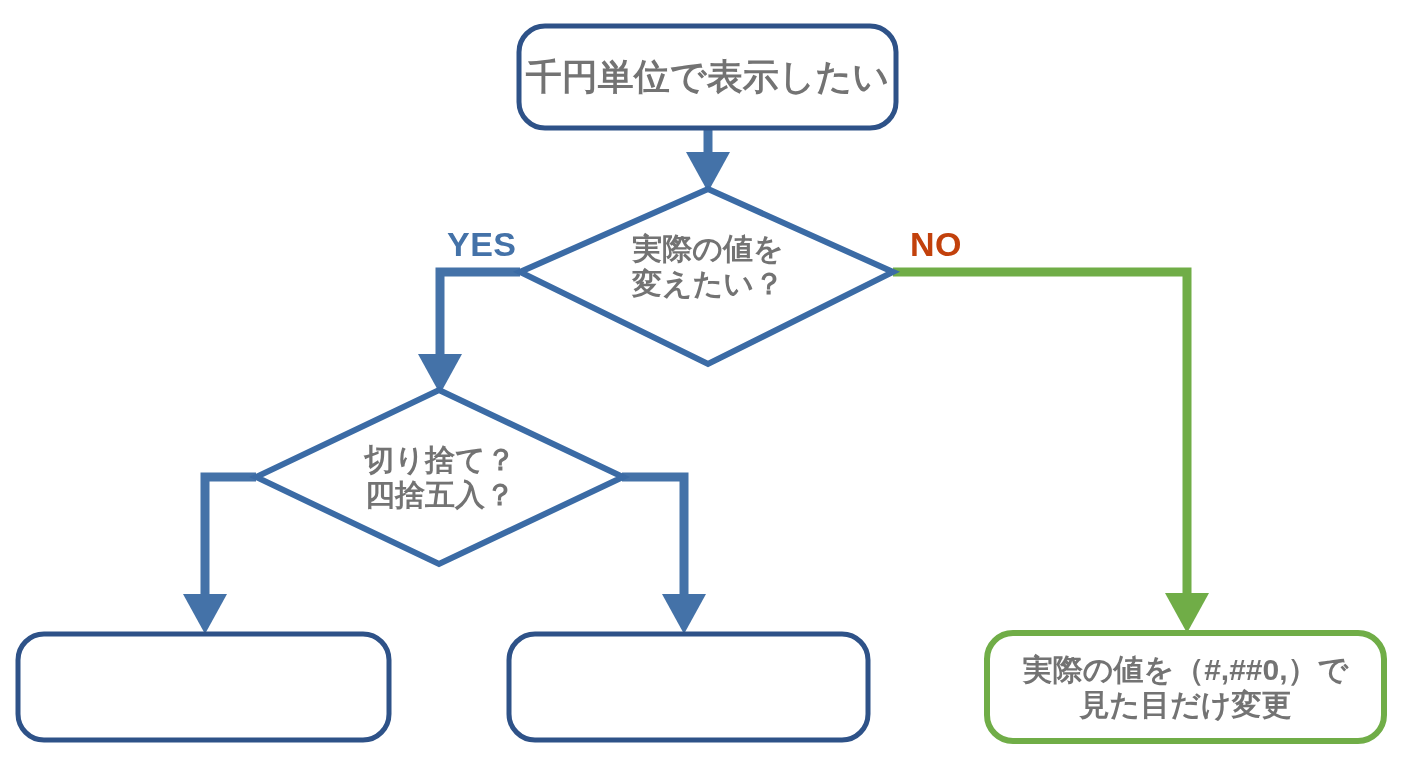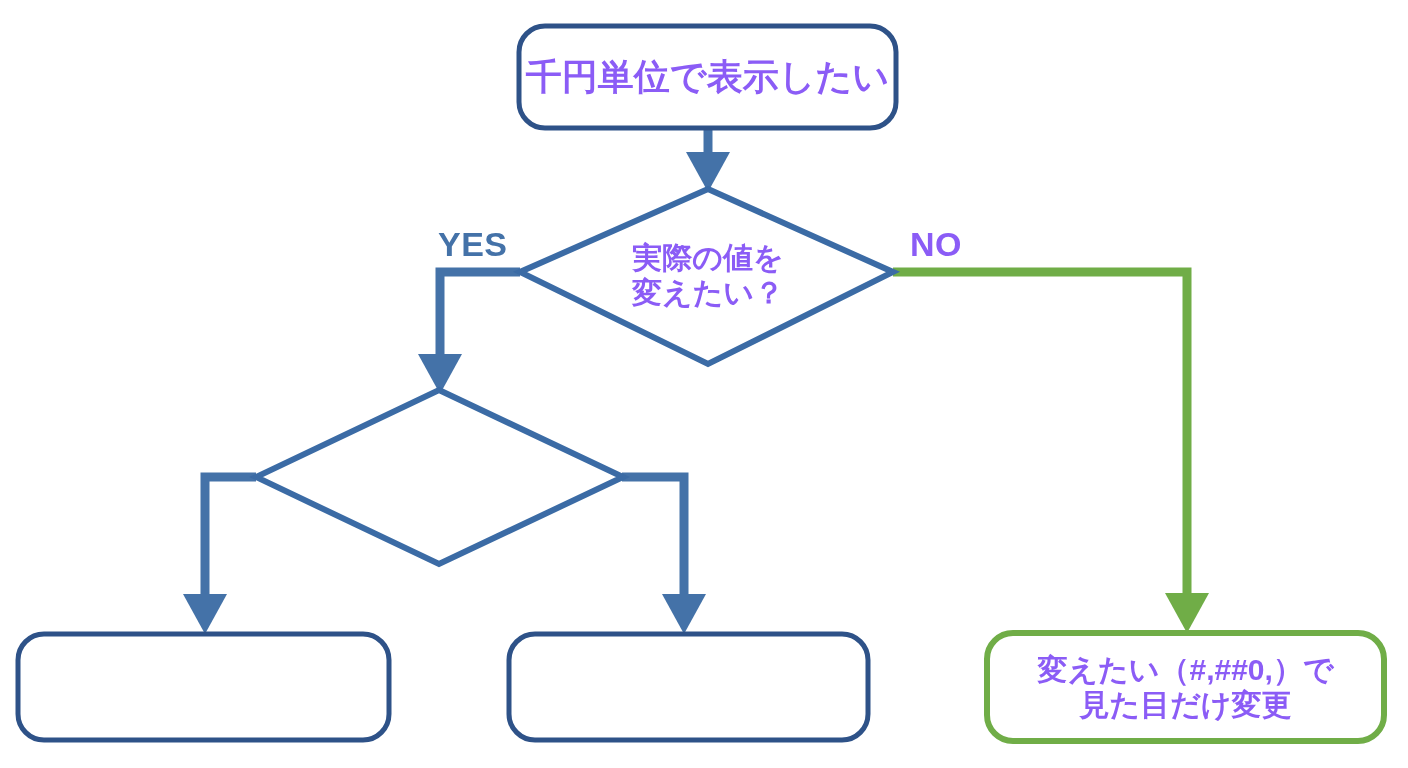--- a/index.html
+++ b/index.html
@@ -27,34 +27,34 @@
     height: 768px;
     display: block;
   }
   
   .node-label {
     position: absolute;
     display: flex;
     align-items: center;
     justify-content: center;
     text-align: center;
-    color: #8b5cf6;
+    color: #737373;
     font-weight: bold;
     line-height: 1.18;
     white-space: pre-line;
     pointer-events: none;
   }
   .branch-label {
     position: absolute;
     font-weight: bold;
     letter-spacing: 0.5px;
     line-height: 1;
   }
   .lbl-yes { color: #4472a8; font-size: 34px; }
-  .lbl-no  { color: #8b5cf6; font-size: 34px; }
+  .lbl-no  { color: #c2410c; font-size: 34px; }
 
   .t-start    { font-size: 36px; }
   .t-decision { font-size: 30px; }
   .t-term     { font-size: 32px; }
   .t-term-jp  { font-size: 30px; }
 </style>
 </head>
 <body>
 
 <div id="flow-root">
@@ -94,26 +94,28 @@
 
     <rect x="18" y="634" width="371" height="106" rx="26" ry="26" fill="#ffffff" stroke="#2e5288" stroke-width="5"></rect>
 
     <rect x="509" y="634" width="359" height="106" rx="26" ry="26" fill="#ffffff" stroke="#2e5288" stroke-width="5"></rect>
 
     <rect x="987" y="633" width="397" height="108" rx="26" ry="26" fill="#ffffff" stroke="#70ad47" stroke-width="6"></rect>
   </svg>
 
   <div class="node-label t-start" style="left:519px; top:26px; width:377px; height:102px;">千円単位で表示したい</div>
 
-  <div class="node-label t-decision" style="left:560px; top:218px; width:296px; height:114px;">実際の値を
+  <div class="node-label t-decision" style="left:560px; top:209px; width:296px; height:114px;">実際の値を
 変えたい？</div>
+
+  <div class="node-label t-decision" style="left:300px; top:420px; width:280px; height:114px;">切り捨て？
+四捨五入？</div>
 
 
 
-
-  <div class="node-label t-term-jp" style="left:987px; top:633px; width:397px; height:108px;">変えたい（#,##0,）で
+  <div class="node-label t-term-jp" style="left:987px; top:633px; width:397px; height:108px;">実際の値を（#,##0,）で
 見た目だけ変更</div>
 
-  <div class="branch-label lbl-yes" style="left:438px; top:227px;">YES</div>
+  <div class="branch-label lbl-yes" style="left:447px; top:227px;">YES</div>
 
   <div class="branch-label lbl-no" style="left:910px; top:227px;">NO</div>
 
 </div>
 
 </body></html>

